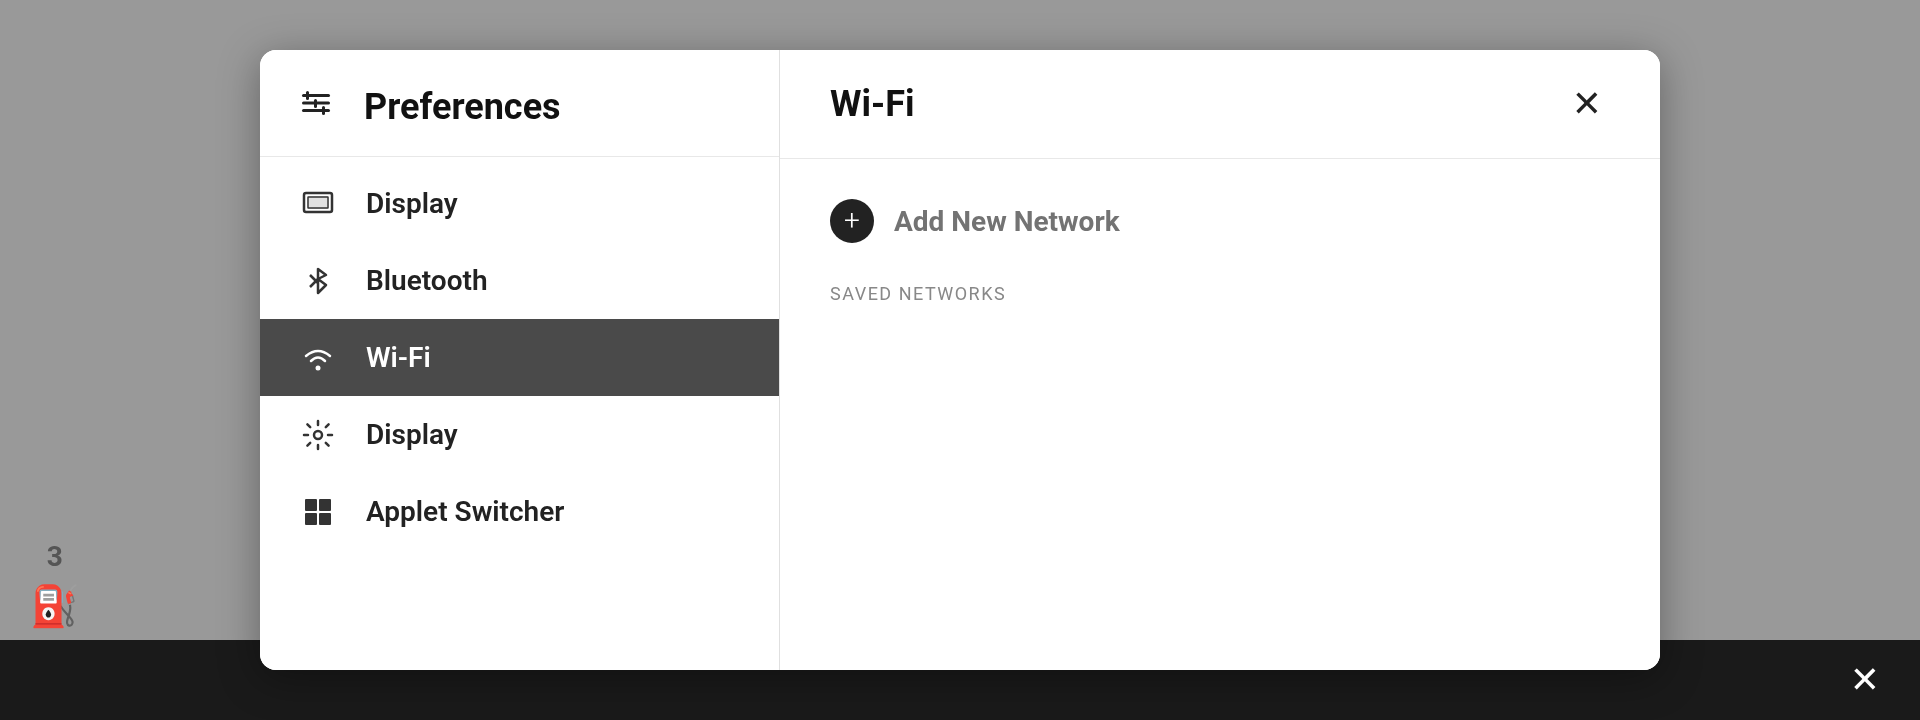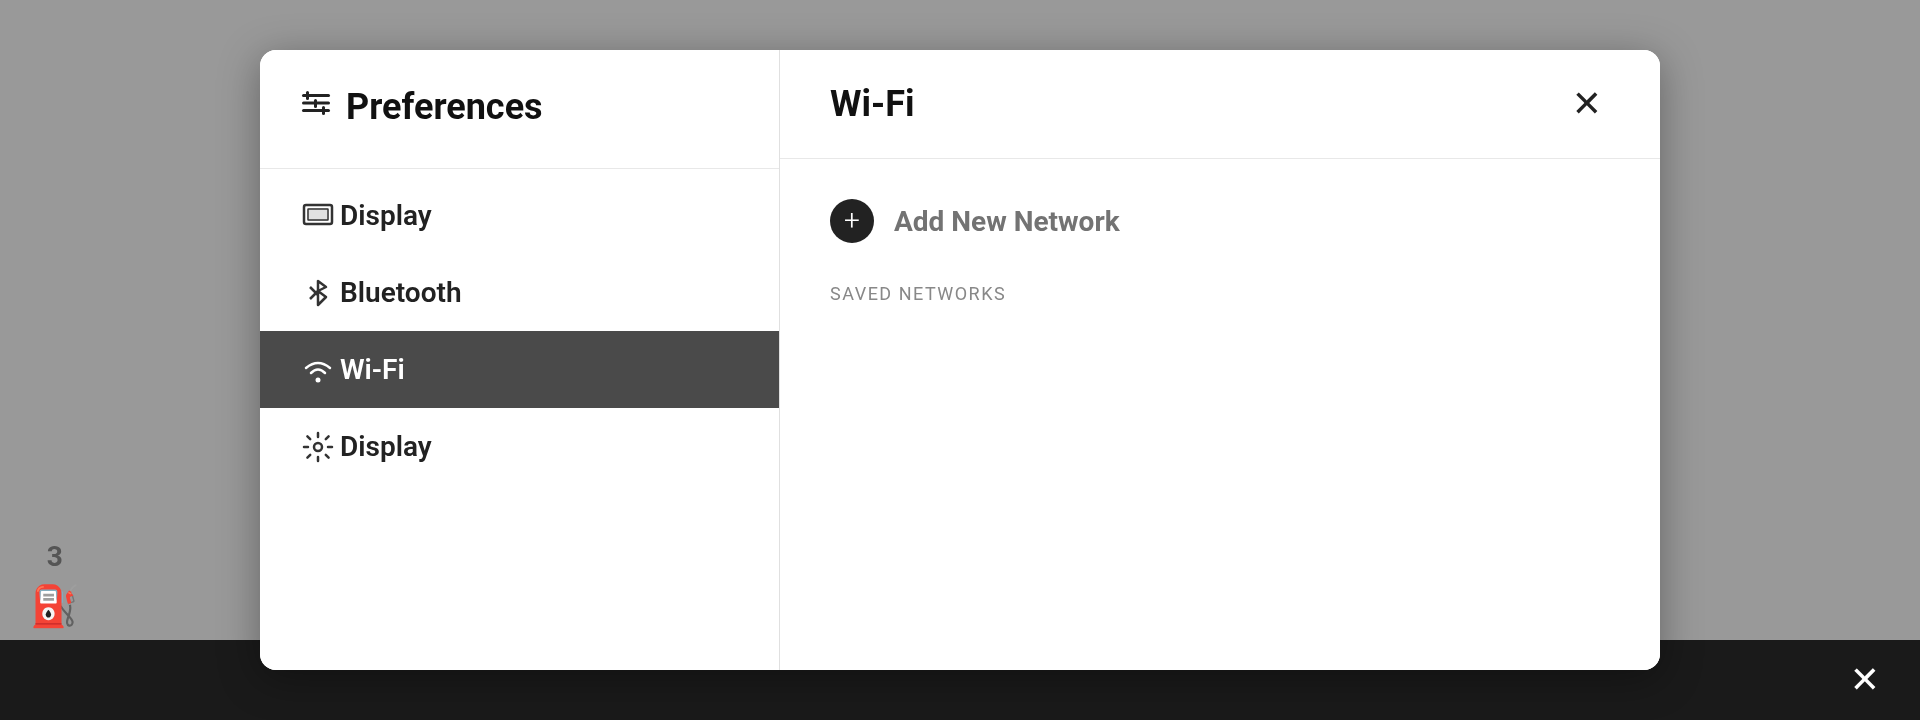--- a/index.html
+++ b/index.html
@@ -84,22 +84,22 @@
       background: #fff;
       border-right: 1px solid #e0e0e0;
       display: flex;
       flex-direction: column;
       padding-top: 0;
     }
 
     .sidebar-header {
       display: flex;
       align-items: center;
-      gap: 14px;
-      padding: 36px 40px 40px 40px;
+      gap: 32px;
+      padding: 36px 40px 28px 40px;
       border-bottom: 1px solid #e8e8e8;
     }
 
     .sidebar-header-icon {
       font-size: 32px;
       color: #222;
     }
 
     .sidebar-header-title {
       font-size: 36px;
@@ -109,21 +109,21 @@
 
     .sidebar-nav {
       display: flex;
       flex-direction: column;
       padding-top: 8px;
     }
 
     .sidebar-item {
       display: flex;
       align-items: center;
-      gap: 4px;
+      gap: 30px;
       padding: 22px 40px;
       cursor: pointer;
       background: transparent;
       transition: background 0.15s;
     }
 
     .sidebar-item.active {
       background: #4a4a4a;
     }
 
@@ -315,20 +315,31 @@
       <div class="sidebar-item">
         <span class="sidebar-item-icon">
           <svg class="icon-svg" viewBox="0 0 32 32" xmlns="http://www.w3.org/2000/svg">
             <circle cx="16" cy="16" r="4" stroke="currentColor" stroke-width="2.5" fill="none"></circle>
             <path d="M16 2 L16 6 M16 26 L16 30 M2 16 L6 16 M26 16 L30 16 M5.4 5.4 L8.2 8.2 M23.8 23.8 L26.6 26.6 M26.6 5.4 L23.8 8.2 M8.2 23.8 L5.4 26.6" stroke="currentColor" stroke-width="2.5" stroke-linecap="round"></path>
           </svg>
         </span>
         <span class="sidebar-item-label">Display</span>
       </div>
 
+      <div class="sidebar-item">
+        <span class="sidebar-item-icon">
+          <svg class="icon-svg" viewBox="0 0 32 32" xmlns="http://www.w3.org/2000/svg">
+            <rect x="3" y="3" width="12" height="12" rx="1" fill="currentColor"></rect>
+            <rect x="17" y="3" width="12" height="12" rx="1" fill="currentColor"></rect>
+            <rect x="3" y="17" width="12" height="12" rx="1" fill="currentColor"></rect>
+            <rect x="17" y="17" width="12" height="12" rx="1" fill="currentColor"></rect>
+          </svg>
+        </span>
+        <span class="sidebar-item-label">Applet Switcher</span>
+      </div>
 
 
     </nav>
   </div>
 
   <div class="main-content">
     <div class="main-header">
       <span class="main-title">Wi-Fi</span>
       <button class="close-button">✕</button>
     </div>

